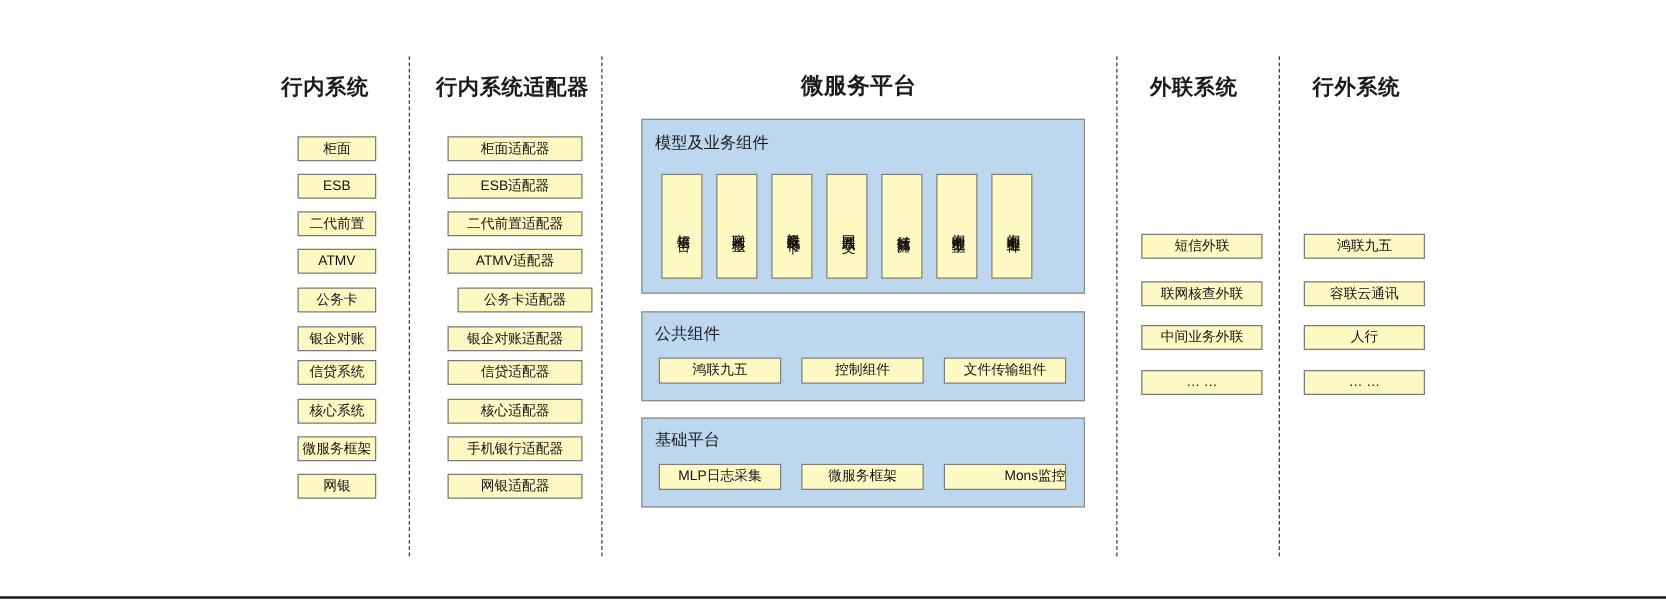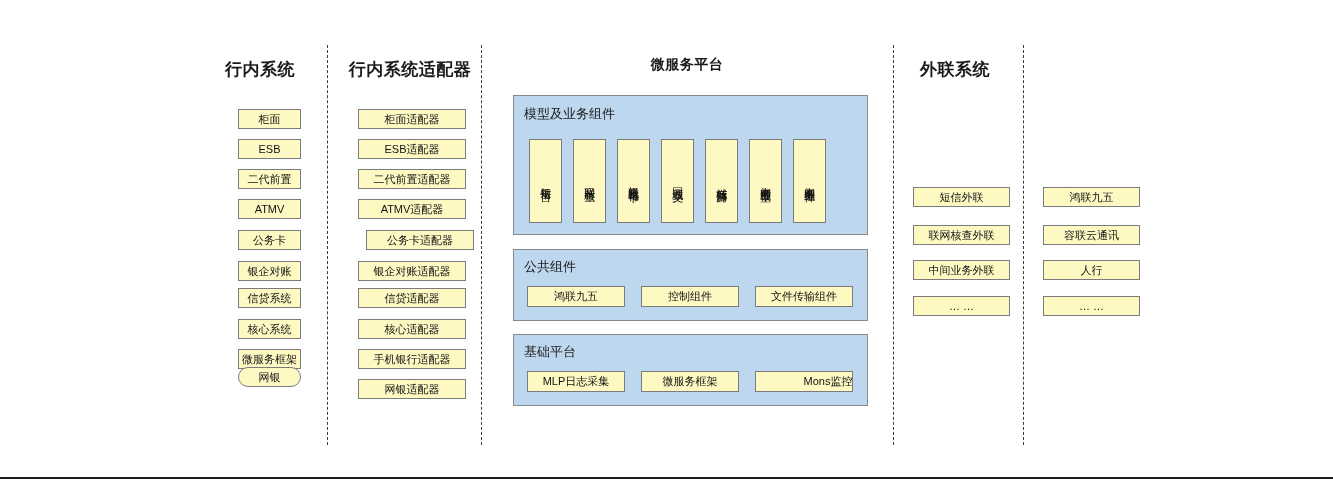--- a/index.html
+++ b/index.html
@@ -94,33 +94,34 @@
 
 <div id="canvas">
 
   <div class="divider" style="left:327px; top:45px; height:400px;"></div>
   <div class="divider" style="left:481px; top:45px; height:400px;"></div>
   <div class="divider" style="left:893px; top:45px; height:400px;"></div>
   <div class="divider" style="left:1023px; top:45px; height:400px;"></div>
 
   <div class="col-header" style="left:190px; top:58px; width:140px;">行内系统</div>
   <div class="col-header" style="left:340px; top:58px; width:140px;">行内系统适配器</div>
-  <div class="col-header" style="left:597px; top:56px; width:180px; font-size:14px;">微服务平台</div>
+  <div class="col-header" style="left:597px; top:56px; width:180px; font-size:18px;">微服务平台</div>
   <div class="col-header" style="left:888px; top:58px; width:134px;">外联系统</div>
+  <div class="col-header" style="left:1018px; top:58px; width:134px;">行外系统</div>
 
   <div class="box" style="left:238px; top:109px; width:63px; height:20px;">柜面</div>
   <div class="box" style="left:238px; top:139px; width:63px; height:20px;">ESB</div>
   <div class="box" style="left:238px; top:169px; width:63px; height:20px;">二代前置</div>
   <div class="box" style="left:238px; top:199px; width:63px; height:20px;">ATMV</div>
   <div class="box" style="left:238px; top:230px; width:63px; height:20px;">公务卡</div>
   <div class="box" style="left:238px; top:261px; width:63px; height:20px;">银企对账</div>
   <div class="box" style="left:238px; top:288px; width:63px; height:20px;">信贷系统</div>
   <div class="box" style="left:238px; top:319px; width:63px; height:20px;">核心系统</div>
   <div class="box" style="left:238px; top:349px; width:63px; height:20px;">微服务框架</div>
-  <div class="box" style="left:238px; top:367px; width:63px; height:20px;border-radius:10px;">网银</div>
+  <div class="box" style="left:238px; top:379px; width:63px; height:20px;">网银</div>
 
   <div class="box wide" style="left:358px; top:109px; width:108px; height:20px;">柜面适配器</div>
   <div class="box wide" style="left:358px; top:139px; width:108px; height:20px;">ESB适配器</div>
   <div class="box wide" style="left:358px; top:169px; width:108px; height:20px;">二代前置适配器</div>
   <div class="box wide" style="left:358px; top:199px; width:108px; height:20px;">ATMV适配器</div>
   <div class="box wide" style="left:366px; top:230px; width:108px; height:20px;">公务卡适配器</div>
   <div class="box wide" style="left:358px; top:261px; width:108px; height:20px;">银企对账适配器</div>
   <div class="box wide" style="left:358px; top:288px; width:108px; height:20px;">信贷适配器</div>
   <div class="box wide" style="left:358px; top:319px; width:108px; height:20px;">核心适配器</div>
   <div class="box wide" style="left:358px; top:349px; width:108px; height:20px;">手机银行适配器</div>

